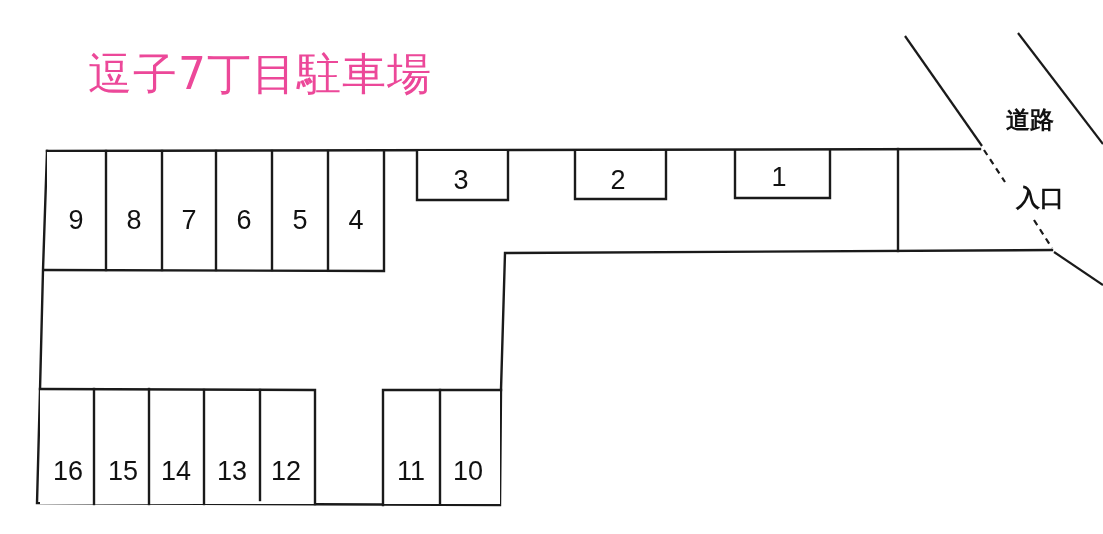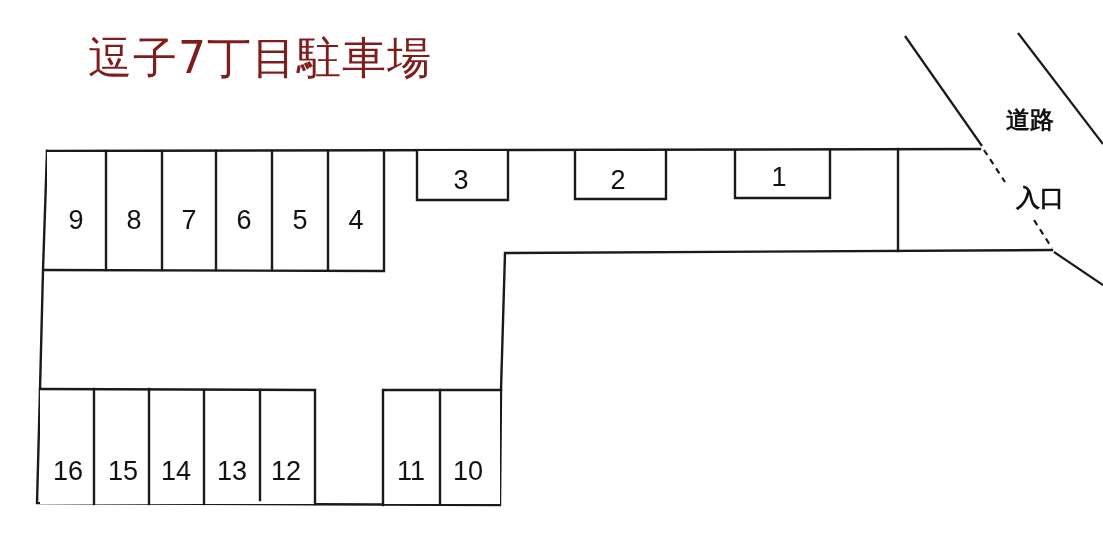--- a/index.html
+++ b/index.html
@@ -1,19 +1,19 @@
 <!DOCTYPE html>
 <html><head>
   <meta charset="utf-8">
   <style>
     html, body { margin: 0; padding: 0; background: #ffffff; }
     body { width: 1103px; height: 534px; position: relative; overflow: hidden; }
     .title {
-      position: absolute; left: 88px; top: 36px;
-      font-family: "DejaVu Sans", sans-serif; font-size: 44px; color: #7f1d1d;
+      position: absolute; left: 88px; top: 52px;
+      font-family: "DejaVu Sans", sans-serif; font-size: 44px; color: #ec4899;
       letter-spacing: 1px; line-height: 1;
     }
     svg { position: absolute; left: 0; top: 0; }
     .ln { stroke: #1a1a1a; stroke-width: 2.4; fill: none; stroke-linecap: square; }
     .road { stroke: #1a1a1a; stroke-width: 2.2; fill: none; }
     .dash { stroke: #1a1a1a; stroke-width: 2.2; fill: none; stroke-dasharray: 6 5; }
     .num { font-family: "Liberation Sans", sans-serif; font-size: 27px; fill: #111; text-anchor: middle; }
     .lbl { font-family: "DejaVu Sans", sans-serif; font-weight: bold; font-size: 24px; fill: #111; text-anchor: middle; }
     .spot { fill: #fff; }
   </style>

